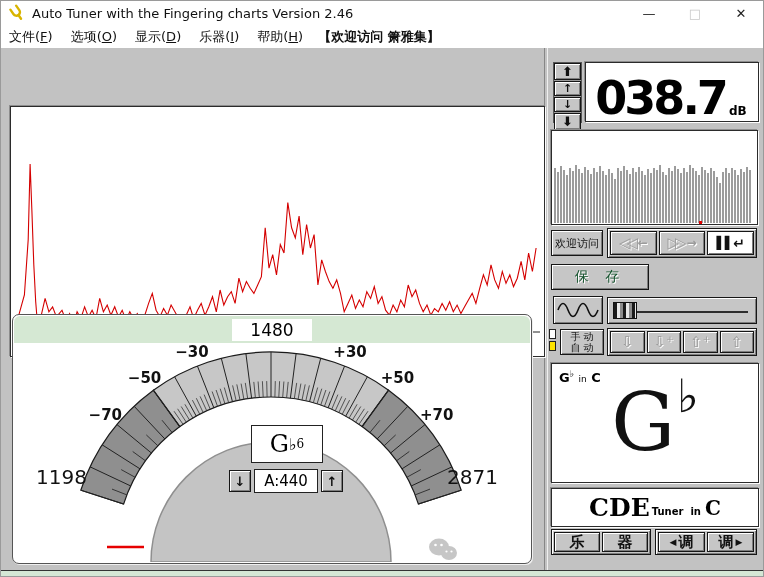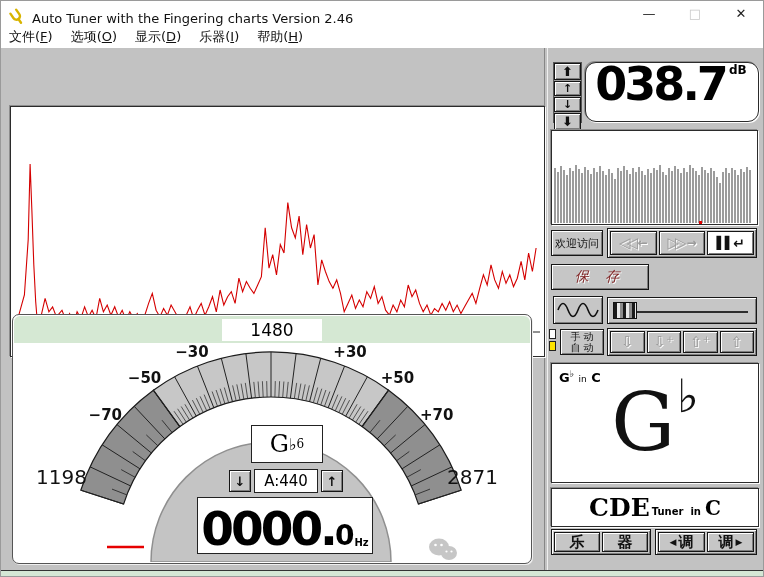--- a/index.html
+++ b/index.html
@@ -1,21 +1,21 @@
 <!DOCTYPE html>
 <html><head>
 <meta charset="utf-8">
 <style>
   html,body{margin:0;padding:0;}
   body{width:764px;height:577px;position:relative;overflow:hidden;background:#fff;
        font-family:"DejaVu Sans","Liberation Sans",sans-serif;-webkit-font-smoothing:antialiased;}
   .win-border{position:absolute;inset:0;border:1px solid #9a9a9a;pointer-events:none;z-index:50;}
 
   
-  .titlebar{position:absolute;left:0;top:0;width:764px;height:26px;background:#fff;display:flex;align-items:flex-end;}
+  .titlebar{position:absolute;left:0;top:0;width:764px;height:26px;background:#fff;display:flex;align-items:center;}
   .title-icon{width:18px;height:18px;margin:0 6px 0 8px;}
   .title-text{font-size:13px;color:#111;}
   .win-controls{margin-left:auto;display:flex;height:26px;}
   .win-btn{width:46px;height:26px;display:flex;align-items:center;justify-content:center;font-size:13px;color:#222;}
   .win-btn.max{color:#c9c9c9;}
 
   
   .menubar{position:absolute;left:0;top:26px;width:764px;height:22px;background:#fff;border-bottom:6px solid #f9a8d4;
            display:flex;align-items:center;font-size:13px;color:#111;}
   .menu-item{padding:0 9px;}
@@ -29,28 +29,28 @@
   .panel-sunken{position:absolute;background:#fff;border:1px solid #2b2b2b;
                 box-shadow:-1px -1px 0 #8d8d8d,1px 1px 0 #fdfdfd;}
 
   .btn{background:#c6c6c6;border:1px solid #161616;box-shadow:inset 1px 1px 0 #fff,inset -1px -1px 0 #7d7d7d;
        display:flex;align-items:center;justify-content:center;color:#111;box-sizing:border-box;}
   .btn.abs{position:absolute;}
   .frame{position:absolute;background:#c6c6c6;border:1px solid #161616;
          box-shadow:inset 1px 1px 0 #fff,inset -1px -1px 0 #7d7d7d;display:flex;align-items:stretch;
          padding:2px;gap:2px;box-sizing:border-box;}
   .frame .btn{flex:1;}
-  .disabled-txt{color:#7f1d1d;text-shadow:1px 1px 0 #fff;font-style:italic;}
+  .disabled-txt{color:#14532d;text-shadow:1px 1px 0 #fff;}
 
   
   .arrow-stack{position:absolute;left:553px;top:62px;width:29px;height:61px;display:flex;flex-direction:column;gap:1px;
                background:#9a9a9a;border:1px solid #555;box-sizing:border-box;}
   .arrow-stack .btn{flex:1;font-size:11px;font-weight:bold;}
   .arrow-stack .big{font-size:13px;}
-  .db-display{left:585px;top:62px;width:172px;height:58px;display:flex;justify-content:center;border-radius:11px;}
+  .db-display{left:585px;top:62px;width:172px;height:58px;display:flex;align-items:flex-end;justify-content:center;}
   .db-digits{font-size:46px;font-weight:900;letter-spacing:-3px;line-height:0.95;font-family:"DejaVu Sans",sans-serif;}
   .db-unit{font-size:12px;font-weight:bold;margin:0 2px 3px 3px;}
 
   .meter{left:551px;top:130px;width:205px;height:93px;}
   .meter-bars{position:absolute;left:2px;right:2px;bottom:1px;top:2px;display:flex;align-items:flex-end;gap:1px;overflow:hidden;}
   .meter-bar{width:2px;background:#9c9c9c;}
   .meter-dot{position:absolute;width:3px;height:3px;background:#e30000;right:55px;bottom:0;}
 
   .glyph-gray{color:#9b9b9b;text-shadow:1px 1px 0 #fff;}
   .tri{font-size:15px;letter-spacing:-4px;margin-right:4px;}
@@ -74,21 +74,21 @@
   .cde-main{font-family:"DejaVu Serif","Liberation Serif",serif;font-weight:bold;font-size:25px;letter-spacing:0px;}
   .cde-doremi{font-size:10px;font-weight:bold;margin-left:2px;margin-top:8px;}
   .cde-conj{font-size:10px;font-weight:bold;margin-left:7px;margin-top:8px;}
   .cde-key{font-family:"DejaVu Serif","Liberation Serif",serif;font-weight:bold;font-size:20px;margin-left:4px;}
 
   
   .gauge-panel{position:absolute;left:12px;top:314px;width:518px;height:248px;background:#fff;
                border:1px solid #555;border-radius:7px;box-shadow:1px 1px 0 #efefef;}
   .gauge-header{position:absolute;left:1px;top:1px;right:1px;height:27px;background:#d5e8d3;border-radius:6px 6px 0 0;
                 display:flex;align-items:center;justify-content:center;}
-  .gauge-target{background:#fff;width:100px;text-align:center;font-size:17px;padding:1px 0;}
+  .gauge-target{background:#fff;width:80px;text-align:center;font-size:17px;padding:1px 0;}
   .gauge-svg{position:absolute;left:1px;top:1px;}
   .freq-side{position:absolute;font-size:20px;color:#111;}
   .note-box{position:absolute;left:238px;top:110px;width:70px;height:36px;background:#fff;border:1px solid #222;
             display:flex;align-items:center;justify-content:center;font-family:"DejaVu Serif","Liberation Serif",serif;}
   .note-box .l{font-size:24px;}
   .note-box .f{font-size:16px;vertical-align:6px;}
   .note-box .o{font-size:12px;vertical-align:-6px;}
   .ref-row{position:absolute;left:216px;top:154px;display:flex;gap:3px;align-items:center;}
   .ref-btn{width:22px;height:22px;font-size:13px;font-weight:900;}
   .ref-box{width:62px;height:22px;background:#fff;border:1px solid #222;display:flex;align-items:center;justify-content:center;
@@ -125,20 +125,21 @@
     <div class="win-btn">✕</div>
   </div>
 </div>
 
 <div class="menubar" id="menubar">
     <span class="menu-item">文件(<u>F</u>)</span>
     <span class="menu-item">选项(<u>O</u>)</span>
     <span class="menu-item">显示(<u>D</u>)</span>
     <span class="menu-item">乐器(<u>I</u>)</span>
     <span class="menu-item">帮助(<u>H</u>)</span>
+    <span class="menu-welcome">【欢迎访问 箫雅集】</span>
   </div>
 
 <div class="main">
   <div class="vdivider"></div>
 
   <div class="panel-sunken spectrum-panel">
     <div id="spectrum-holder" style="position:absolute;inset:0;"><svg width="531" height="247" viewBox="0 0 531 247">
           <line x1="2" y1="225" x2="529" y2="225" stroke="#222" stroke-width="1"></line>
           <line x1="22.8" y1="225" x2="22.8" y2="229" stroke="#222" stroke-width="1"></line>
           <line x1="41.6" y1="225" x2="41.6" y2="229" stroke="#222" stroke-width="1"></line>
@@ -269,25 +270,20 @@
     <div class="note-box">
       <span class="l">G</span>
         <span class="f">♭</span>
         <span class="o">6</span>
     </div>
     <div class="ref-row">
       <div class="btn ref-btn">↓</div>
       <div class="ref-box">A:440</div>
       <div class="btn ref-btn">↑</div>
     </div>
-    <div class="freq-display">
-      <span class="freq-main">0000.</span>
-        <span class="freq-dec">0</span>
-        <span class="freq-unit">Hz</span>
-    </div>
   </div>
 
   <div class="arrow-stack" style="top:14px;">
     <div class="btn big">⬆</div>
     <div class="btn">↑</div>
     <div class="btn">↓</div>
     <div class="btn big">⬇</div>
   </div>
   <div class="panel-sunken db-display" style="top:14px;">
     <span class="db-digits">038.7</span>

